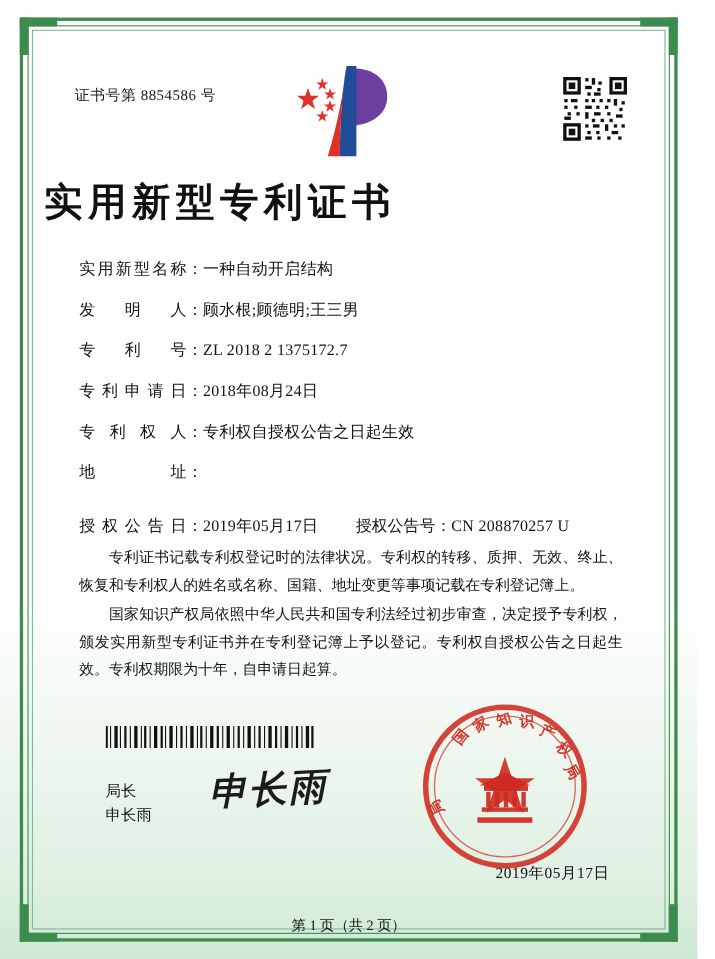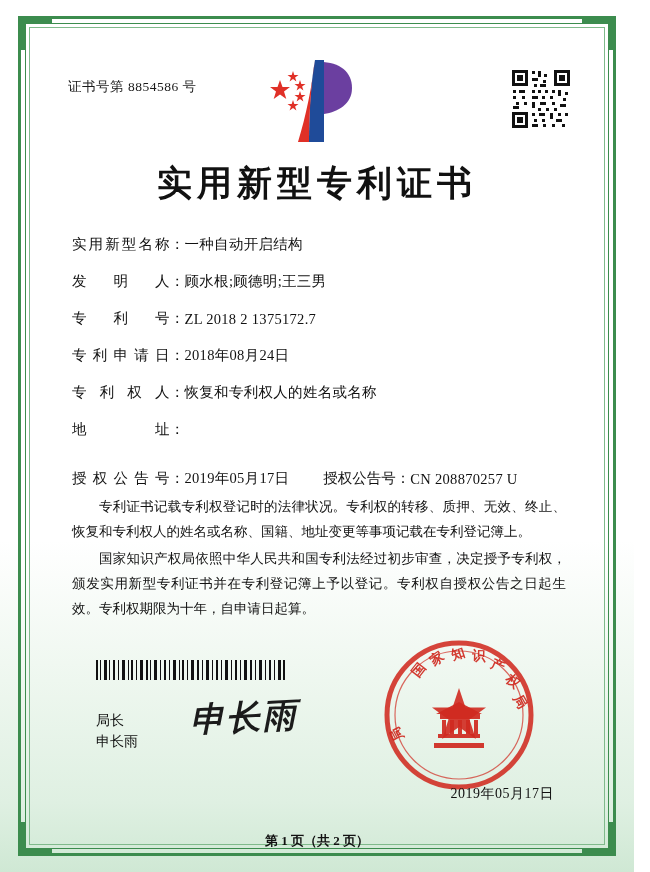--- a/index.html
+++ b/index.html
@@ -95,21 +95,20 @@
     top: 28px;
     width: 62px;
     height: 62px;
   }
 
   .title {
     position: absolute;
     left: 0;
     right: 0;
     top: 120px;
-    text-align: center;
     font-size: 35px;
     font-weight: bold;
     letter-spacing: 5px;
     color: #111111;
     font-family: "Liberation Serif", serif;
   }
 
   .fields {
     position: absolute;
     left: 32px;
@@ -208,21 +207,20 @@
   }
 
   .page-footer {
     position: absolute;
     left: 0;
     right: 0;
     bottom: 22px;
     text-align: center;
     font-size: 13px;
     color: #111111;
-    font-weight: bold;
   }
 </style>
 </head>
 <body>
 
 <div class="certificate">
 
   <div class="border-outer"></div>
   <div class="border-inner"></div>
   <div class="border-inner2"></div>
@@ -334,30 +332,30 @@
 
       <div class="field-row">
         <span class="field-label spread">专利申请日</span>
         <span>：</span>
         <span class="field-value">2018年08月24日</span>
       </div>
 
       <div class="field-row">
         <span class="field-label spread">专利权人</span>
         <span>：</span>
-        <span class="field-value">恢复和专利权人的姓名或名称</span>
+        <span class="field-value">专利权自授权公告之日起生效</span>
       </div>
 
       <div class="field-row">
         <span class="field-label spread">地址</span>
         <span>：</span>
       </div>
 
       <div class="field-row double">
-        <span class="field-label spread">授权公告号</span>
+        <span class="field-label spread">授权公告日</span>
         <span>：</span>
         <span class="field-value">2019年05月17日</span>
         <span class="second-label">授权公告号：</span>
         <span class="field-value">CN 208870257 U</span>
       </div>
 
     </div>
 
     <div class="paragraphs">
       <p>专利证书记载专利权登记时的法律状况。专利权的转移、质押、无效、终止、恢复和专利权人的姓名或名称、国籍、地址变更等事项记载在专利登记簿上。</p>

